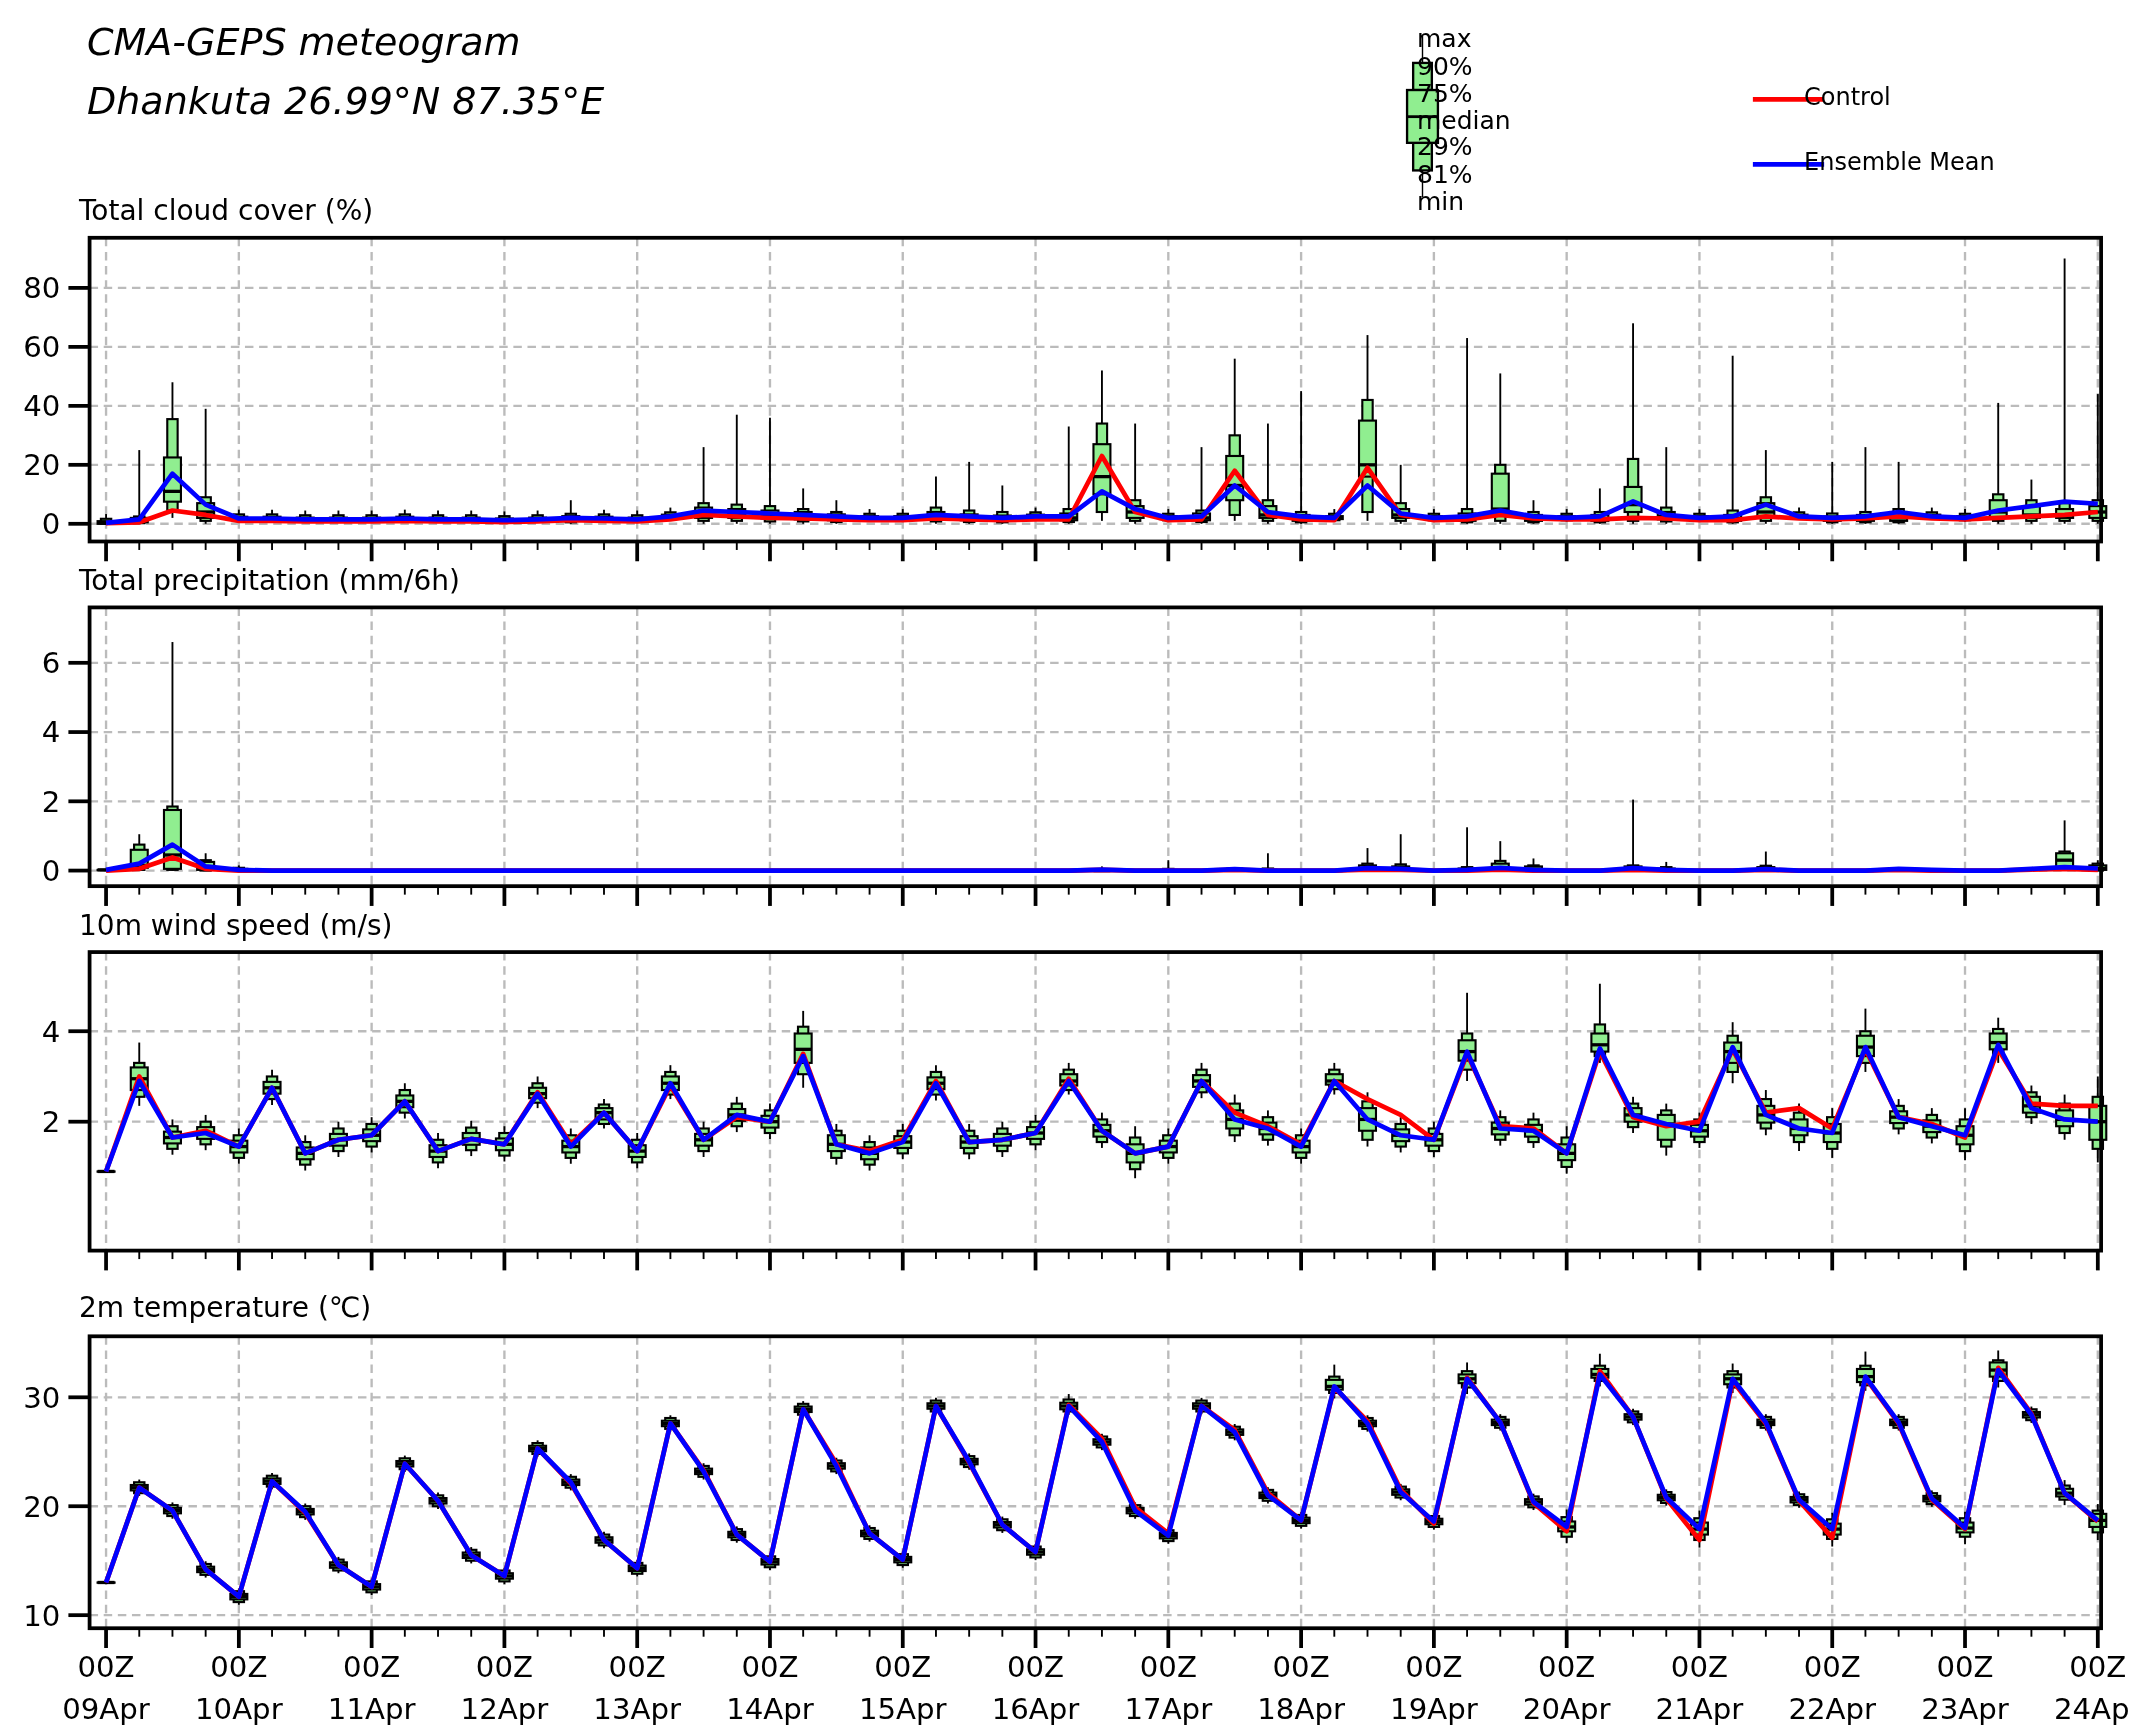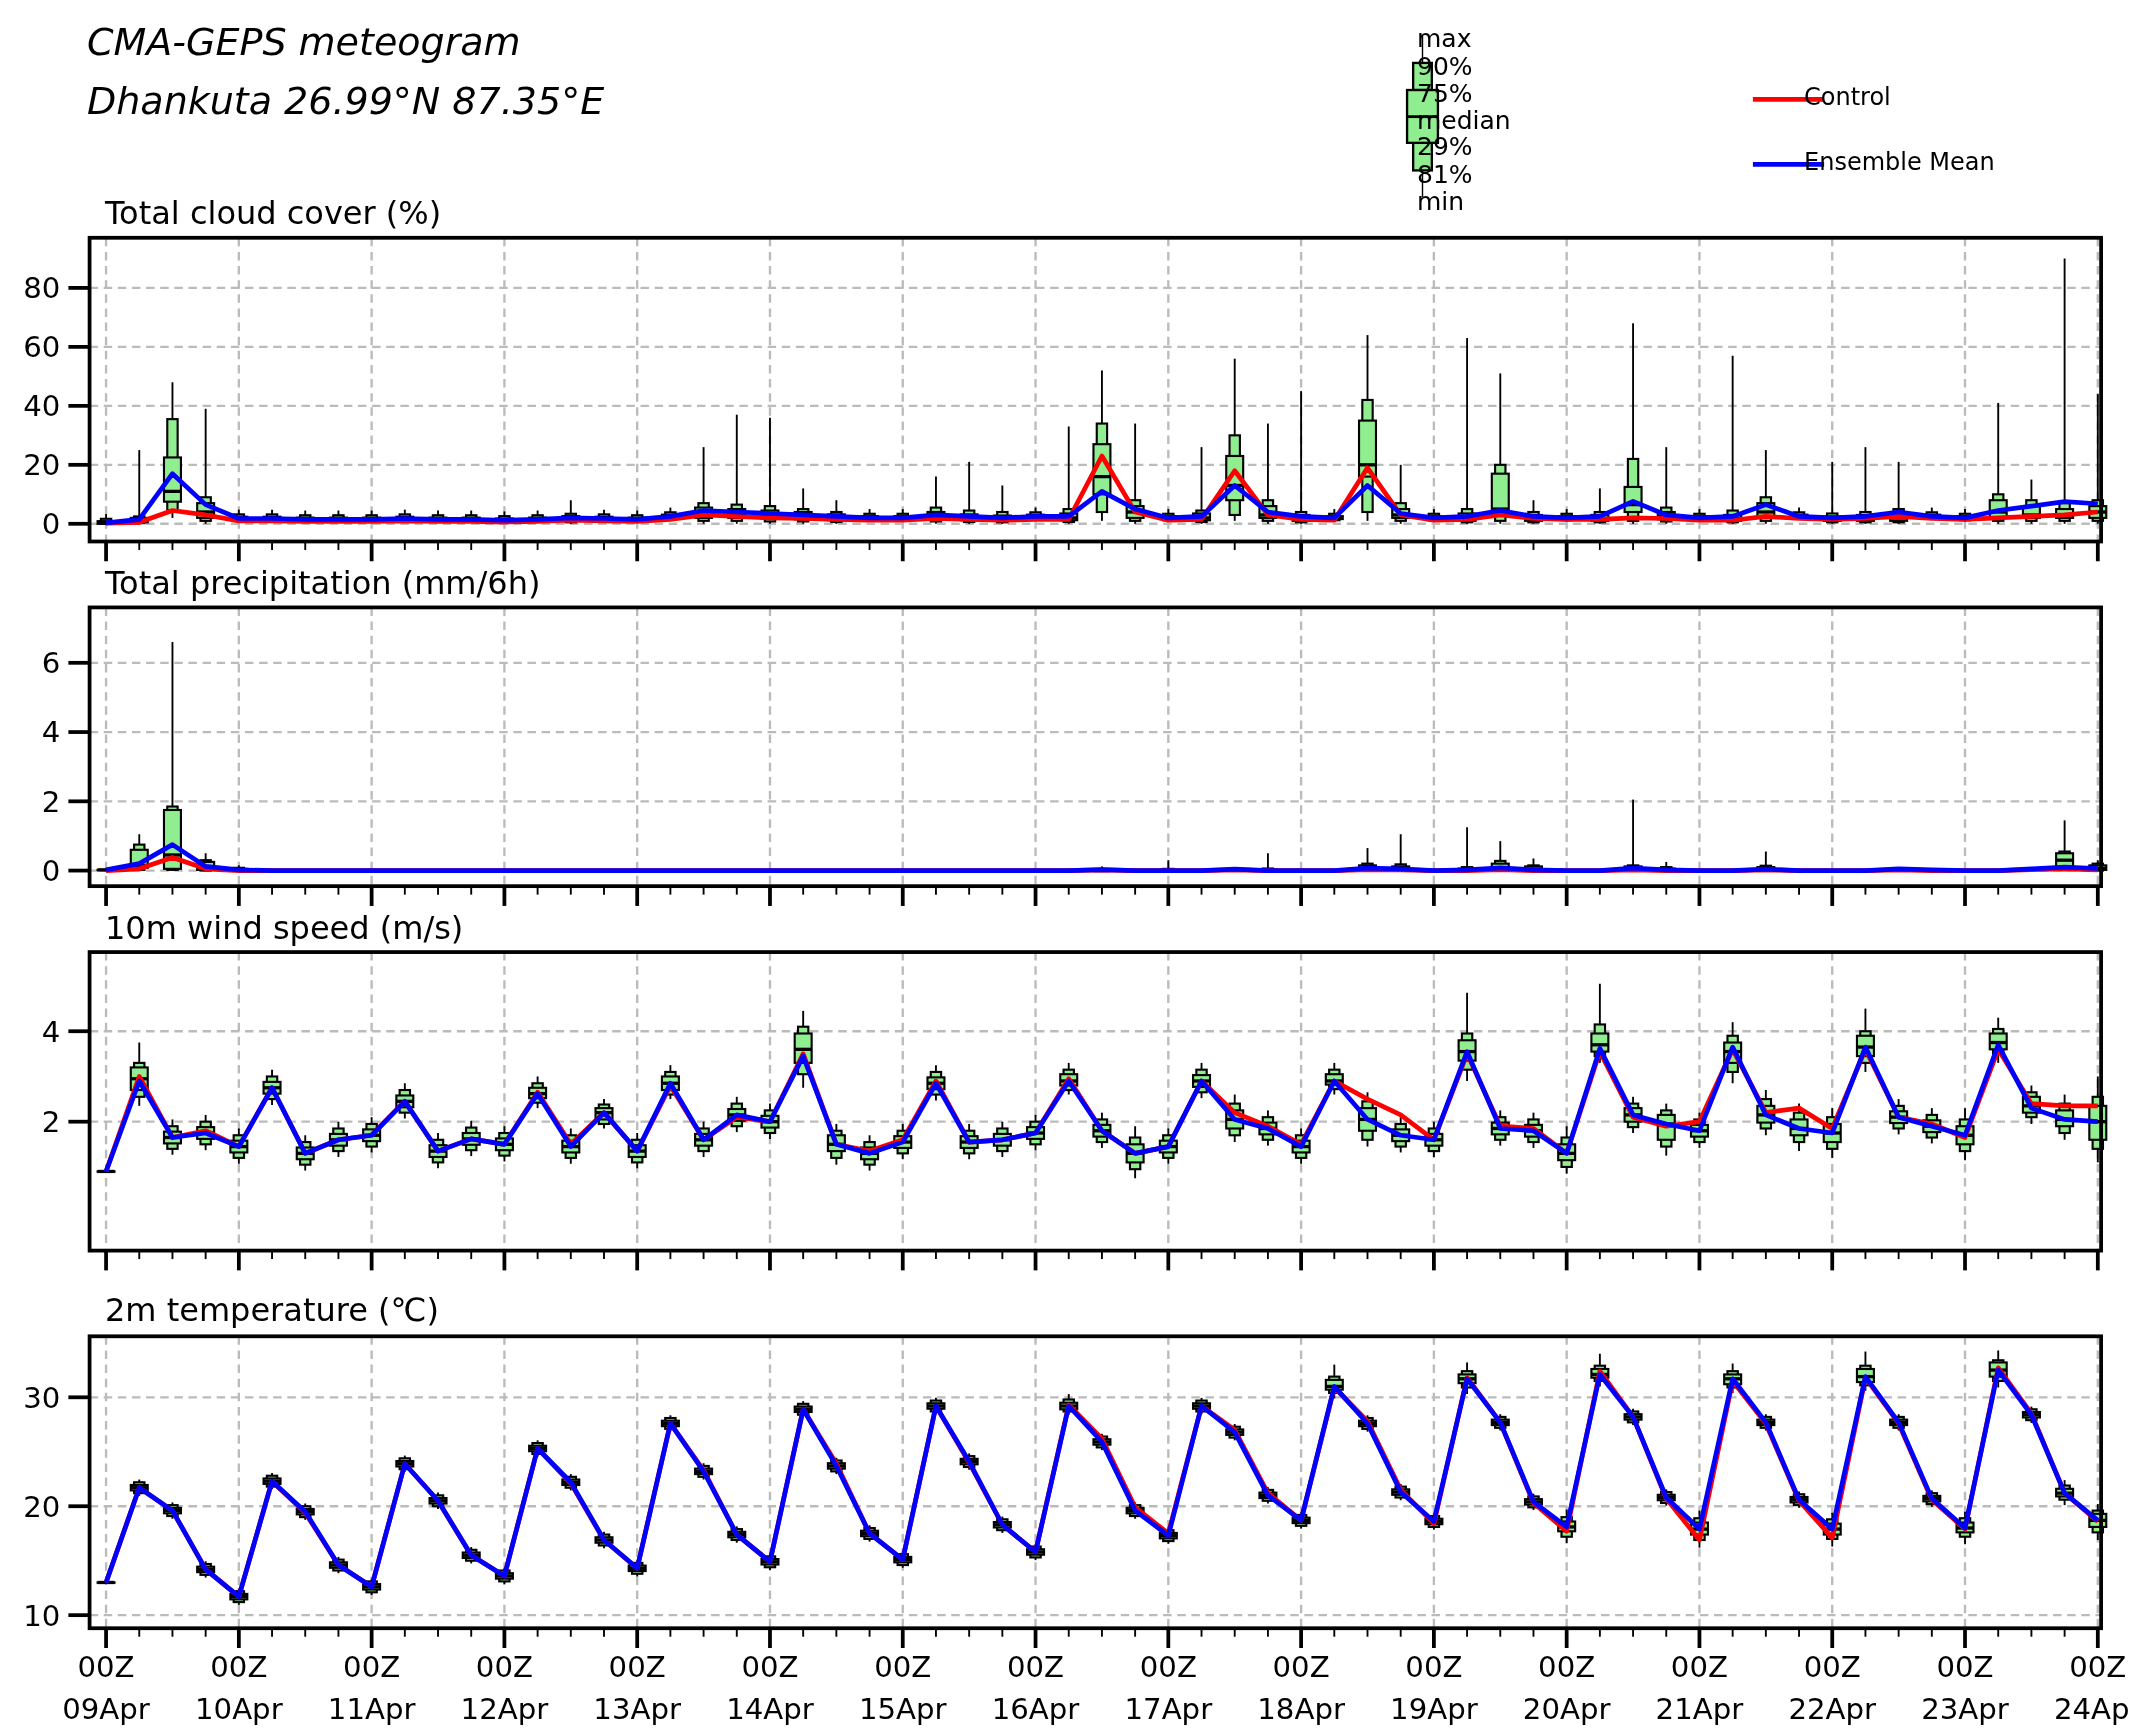--- a/index.html
+++ b/index.html
@@ -1,19 +1,19 @@
 <!DOCTYPE html>
 <html style="font-size:7.5px"><head>
 <meta charset="utf-8">
 <style>
   html,body{margin:0;padding:0;background:#fff;}
   body{width:2129px;height:1729px;position:relative;font-family:"DejaVu Sans",sans-serif;color:#000;overflow:hidden;}
   .abs{position:absolute;}
   #header-titles{left:87px;top:13px;font-size:38px;line-height:1.55;white-space:nowrap;font-style:italic;}
-  .panel-title{font-size:32px;white-space:nowrap;left:105px;text-align:right;}
+  .panel-title{font-size:28px;white-space:nowrap;left:79px;text-align:right;}
   #chart-svg{left:0;top:0;}
   #chart-svg text{font-family:"DejaVu Sans",sans-serif;fill:#000;}
   .legend-box-label{font-size:25px;left:1417px;white-space:nowrap;}
   .legend-series-label{font-size:24px;white-space:nowrap;left:1804px;}
 </style>
 </head>
 <body>
 
 <div class="abs" id="header-titles">
   <div>CMA-GEPS meteogram</div>

